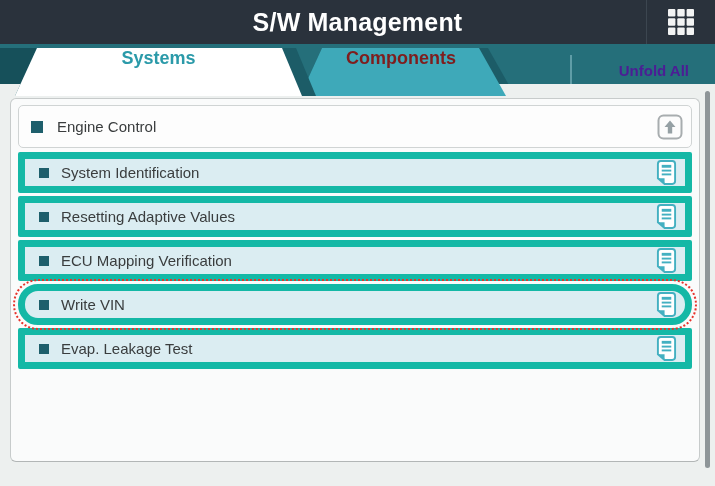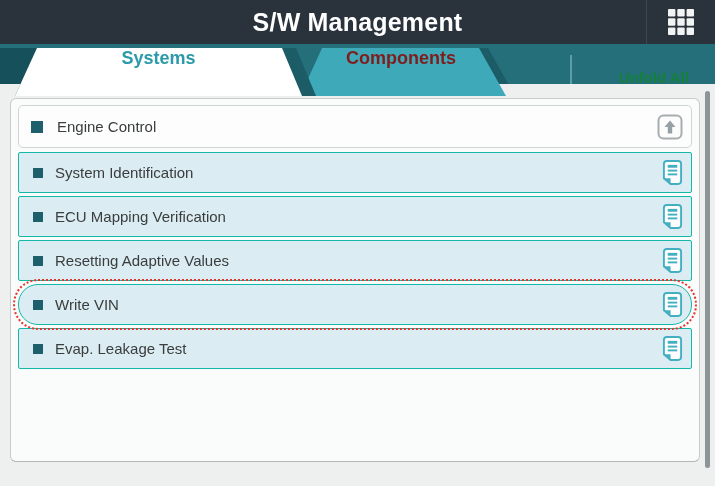--- a/index.html
+++ b/index.html
@@ -25,31 +25,31 @@
     font-size:18px;font-weight:bold;cursor:pointer;}
   .tab-shadow{position:absolute;top:4px;height:48px;background:#1c5c67;}
   .shape{clip-path:polygon(22px 0,calc(100% - 20px) 0,100% 100%,0 100%);}
   .tab-systems{left:15px;width:287px;background:#ffffff;color:#2b9aa9;z-index:3;}
   .tab-systems-shadow{left:15px;width:301px;z-index:2;clip-path:polygon(22px 0,calc(100% - 20px) 0,100% 100%,0 100%);}
   .tab-components{left:296px;width:210px;background:#3ea9b9;color:#7f1d1d;z-index:1;
     clip-path:polygon(26px 0,calc(100% - 27px) 0,100% 100%,4px 100%);}
   .tab-components-shadow{left:296px;width:219px;z-index:0;
     clip-path:polygon(26px 0,calc(100% - 27px) 0,100% 100%,4px 100%);}
   .unfold-divider{position:absolute;left:570px;top:55px;width:2px;height:30px;background:#5f9da7;}
-  .unfold-btn{position:absolute;right:20px;top:51px;height:52px;display:flex;align-items:center;
-    color:#15803d;font-size:15px;font-weight:bold;cursor:pointer;background:transparent;border:none;padding:0 6px;}
+  .unfold-btn{position:absolute;right:20px;top:44px;height:52px;display:flex;align-items:center;
+    color:#4c1d95;font-size:15px;font-weight:bold;cursor:pointer;background:transparent;border:none;padding:0 6px;}
   
   .content{position:absolute;left:0;top:84px;width:715px;height:390px;background:#edf0ef;}
   .scrollbar{position:absolute;right:5px;top:7px;width:5px;height:377px;background:#8e9598;border-radius:3px;}
   .panel{position:absolute;left:10px;top:14px;width:690px;height:364px;box-sizing:border-box;
     background:#fafbfb;border:1px solid #c7cbcb;border-bottom-color:#b2b6b6;border-radius:6px;
     padding:6px 7px;}
   .parent-row{height:43px;box-sizing:border-box;background:#fdfdfd;border:1px solid #d0d4d4;border-radius:5px;
     display:flex;align-items:center;padding:0 8px 0 12px;margin-bottom:4px;cursor:pointer;}
-  .row{height:41px;box-sizing:border-box;background:#dbedf2;border:1px solid #14b8a6;border-radius:2px;
+  .row{height:41px;box-sizing:border-box;background:#dbedf2;border:7px solid #14b8a6;border-radius:2px;
     display:flex;align-items:center;padding:0 8px 0 14px;margin-bottom:3px;cursor:pointer;}
   .row:last-child{margin-bottom:8px;}
   .row.highlighted{outline:2px dotted #e7332b;outline-offset:3px;position:relative;z-index:1;border-radius:20px;}
   .bullet{width:12px;height:12px;background:#1e5f6c;flex:0 0 auto;margin-right:14px;}
   .row .bullet{width:10px;height:10px;margin-right:12px;}
   .row-label{font-size:15px;color:#3a3d3e;flex:1 1 auto;white-space:nowrap;overflow:hidden;}
   .icon-slot{flex:0 0 auto;display:flex;align-items:center;}
 </style>
 </head>
 <body>
@@ -116,35 +116,35 @@
         <rect x="6" y="5" width="10" height="3" fill="#43b0c1"></rect>
         <rect x="6" y="10" width="10" height="2" fill="#43b0c1"></rect>
         <rect x="6" y="14" width="10" height="2" fill="#43b0c1"></rect>
         <path d="M2 19 L9 19 L9 25 Z" fill="#43b0c1"></path>
       </svg>
     </span>
   </div>
 
   <div class="row">
     <span class="bullet"></span>
-    <span class="row-label">ECU Mapping Verification</span>
+    <span class="row-label">Resetting Adaptive Values</span>
     <span class="icon-slot">
       <svg width="21" height="25" viewBox="0 0 22 26">
         <path d="M5 1 H17 A3 3 0 0 1 20 4 V22 A3 3 0 0 1 17 25 H9 L2 19 V4 A3 3 0 0 1 5 1 Z" fill="#ffffff" stroke="#43b0c1" stroke-width="2"></path>
         <rect x="6" y="5" width="10" height="3" fill="#43b0c1"></rect>
         <rect x="6" y="10" width="10" height="2" fill="#43b0c1"></rect>
         <rect x="6" y="14" width="10" height="2" fill="#43b0c1"></rect>
         <path d="M2 19 L9 19 L9 25 Z" fill="#43b0c1"></path>
       </svg>
     </span>
   </div>
 
   <div class="row">
     <span class="bullet"></span>
-    <span class="row-label">Resetting Adaptive Values</span>
+    <span class="row-label">ECU Mapping Verification</span>
     <span class="icon-slot">
       <svg width="21" height="25" viewBox="0 0 22 26">
         <path d="M5 1 H17 A3 3 0 0 1 20 4 V22 A3 3 0 0 1 17 25 H9 L2 19 V4 A3 3 0 0 1 5 1 Z" fill="#ffffff" stroke="#43b0c1" stroke-width="2"></path>
         <rect x="6" y="5" width="10" height="3" fill="#43b0c1"></rect>
         <rect x="6" y="10" width="10" height="2" fill="#43b0c1"></rect>
         <rect x="6" y="14" width="10" height="2" fill="#43b0c1"></rect>
         <path d="M2 19 L9 19 L9 25 Z" fill="#43b0c1"></path>
       </svg>
     </span>
   </div>

